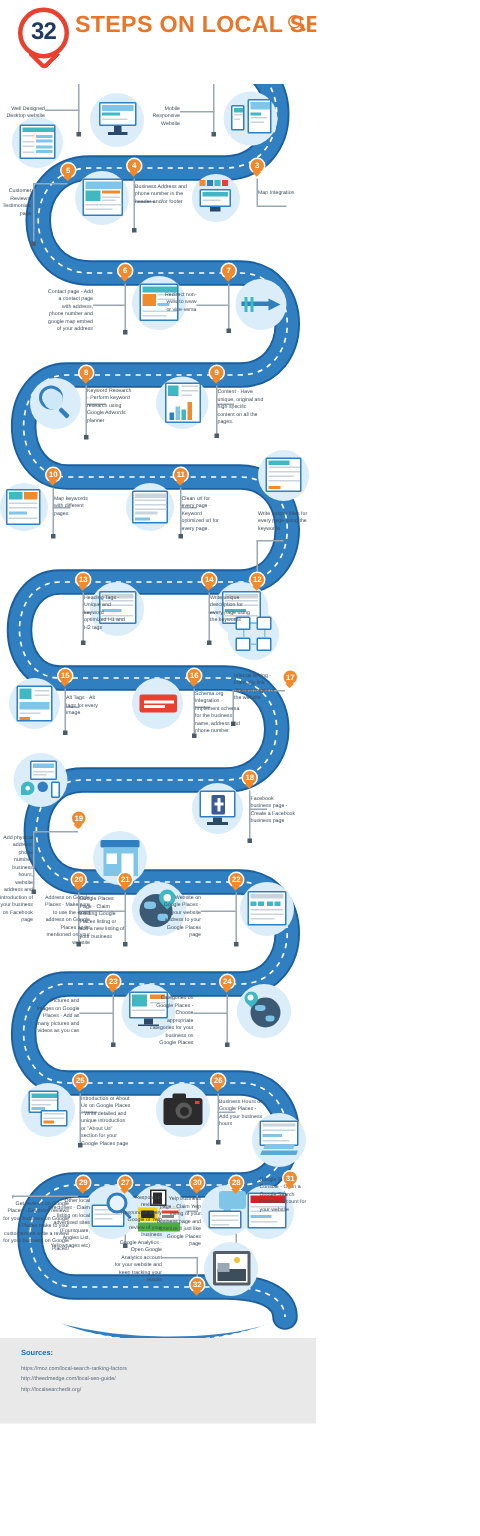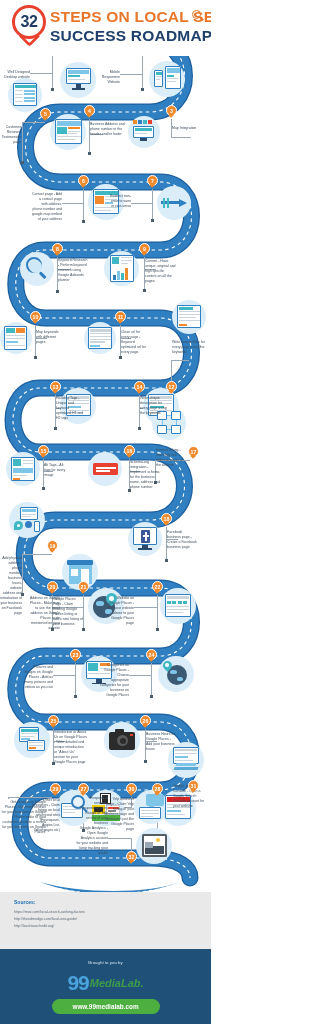--- a/index.html
+++ b/index.html
@@ -311,21 +311,20 @@
     <use href="#roadline" stroke="#ffffff" stroke-width="1.1" stroke-dasharray="3.4 3.4" stroke-linecap="butt"></use>
   </svg>
 
   <div class="header">
     <div class="pin-badge">
       <div class="pin-tail"></div>
       <div class="pin-shape"></div>
       <div class="pin-num">32</div>
     </div>
     <div class="title-line1">STEPS ON LOCAL SEO</div>
-    <div class="title-line2">SUCCESS ROADMAP</div>
     <div class="magnifier"></div>
   </div>
 
   <div class="content-layer">
 
     <div class="marker red" style="left:47px; top:33px;">
       <div class="m-head"></div>
         <div class="m-tip"></div>
       <div class="m-num">1</div>
     </div>
@@ -981,21 +980,14 @@
 
   <div class="sources-panel">
     <div class="sources-title">Sources:</div>
     <div class="src-list">
       <div>https://moz.com/local-search-ranking-factors</div>
       <div>http://theedmedge.com/local-seo-guide/</div>
       <div>http://localsearchedit.org/</div>
     </div>
   </div>
 
-  <div class="footer">
-    <div class="brought">Brought to you by</div>
-    <div class="logo-row">
-      <span class="logo-99">99</span><span class="logo-ml">MediaLab.</span>
-    </div>
-    <div class="site-btn">www.99medialab.com</div>
-  </div>
 
 </div>
 
 </body></html>

